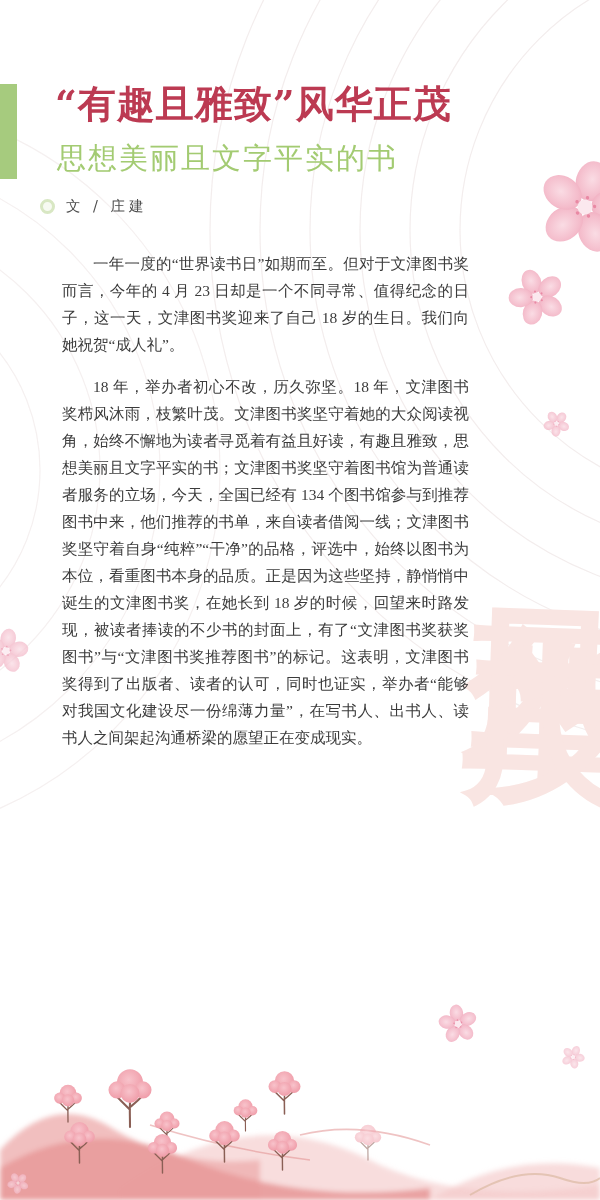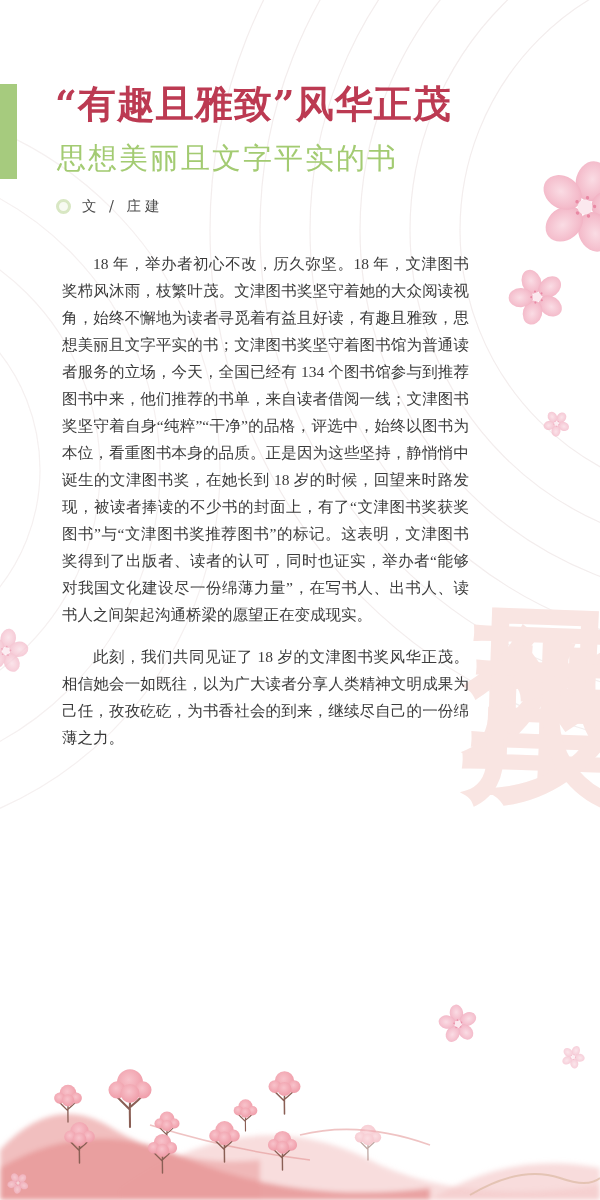--- a/index.html
+++ b/index.html
@@ -20,21 +20,21 @@
     font-weight:700;font-size:38px;line-height:1.35;letter-spacing:1px;
     color:#bc3a52;margin:0;white-space:nowrap;
   }
   .page-subtitle{
     position:absolute;left:57px;top:139px;width:520px;
     font-family:"DejaVu Sans","Liberation Sans",sans-serif;
     font-weight:400;font-size:29px;letter-spacing:2px;
     color:#a3cb72;margin:0;white-space:nowrap;
   }
   .byline{
-    position:absolute;left:56px;top:197px;display:flex;align-items:center;gap:11px;
+    position:absolute;left:40px;top:197px;display:flex;align-items:center;gap:11px;
   }
   .byline-ring{
     width:9px;height:9px;border:3px solid #d8e7c3;border-radius:50%;
     background:#f7faf2;flex:0 0 auto;
   }
   .byline-text{
     font-family:"DejaVu Serif","Liberation Serif",serif;
     font-size:14.5px;color:#4c4c4c;letter-spacing:4px;
   }
 
@@ -195,15 +195,15 @@
 
 <div class="accent-bar"></div>
 <h1 class="page-title">“有趣且雅致”风华正茂</h1>
 <h2 class="page-subtitle">思想美丽且文字平实的书</h2>
 <div class="byline">
   <span class="byline-ring"></span>
   <span class="byline-text">文 / 庄建</span>
 </div>
 
 <div class="article">
+  <p>一年一度的“世界读书日”如期而至。但对于文津图书奖而言，今年的 4 月 23 日却是一个不同寻常、值得纪念的日子，这一天，文津图书奖迎来了自己 18 岁的生日。我们向她祝贺“成人礼”。</p>
   <p>18 年，举办者初心不改，历久弥坚。18 年，文津图书奖栉风沐雨，枝繁叶茂。文津图书奖坚守着她的大众阅读视角，始终不懈地为读者寻觅着有益且好读，有趣且雅致，思想美丽且文字平实的书；文津图书奖坚守着图书馆为普通读者服务的立场，今天，全国已经有 134 个图书馆参与到推荐图书中来，他们推荐的书单，来自读者借阅一线；文津图书奖坚守着自身“纯粹”“干净”的品格，评选中，始终以图书为本位，看重图书本身的品质。正是因为这些坚持，静悄悄中诞生的文津图书奖，在她长到 18 岁的时候，回望来时路发现，被读者捧读的不少书的封面上，有了“文津图书奖获奖图书”与“文津图书奖推荐图书”的标记。这表明，文津图书奖得到了出版者、读者的认可，同时也证实，举办者“能够对我国文化建设尽一份绵薄力量”，在写书人、出书人、读书人之间架起沟通桥梁的愿望正在变成现实。</p>
-  <p>此刻，我们共同见证了 18 岁的文津图书奖风华正茂。相信她会一如既往，以为广大读者分享人类精神文明成果为己任，孜孜矻矻，为书香社会的到来，继续尽自己的一份绵薄之力。</p>
 </div>
 
 </body></html>

